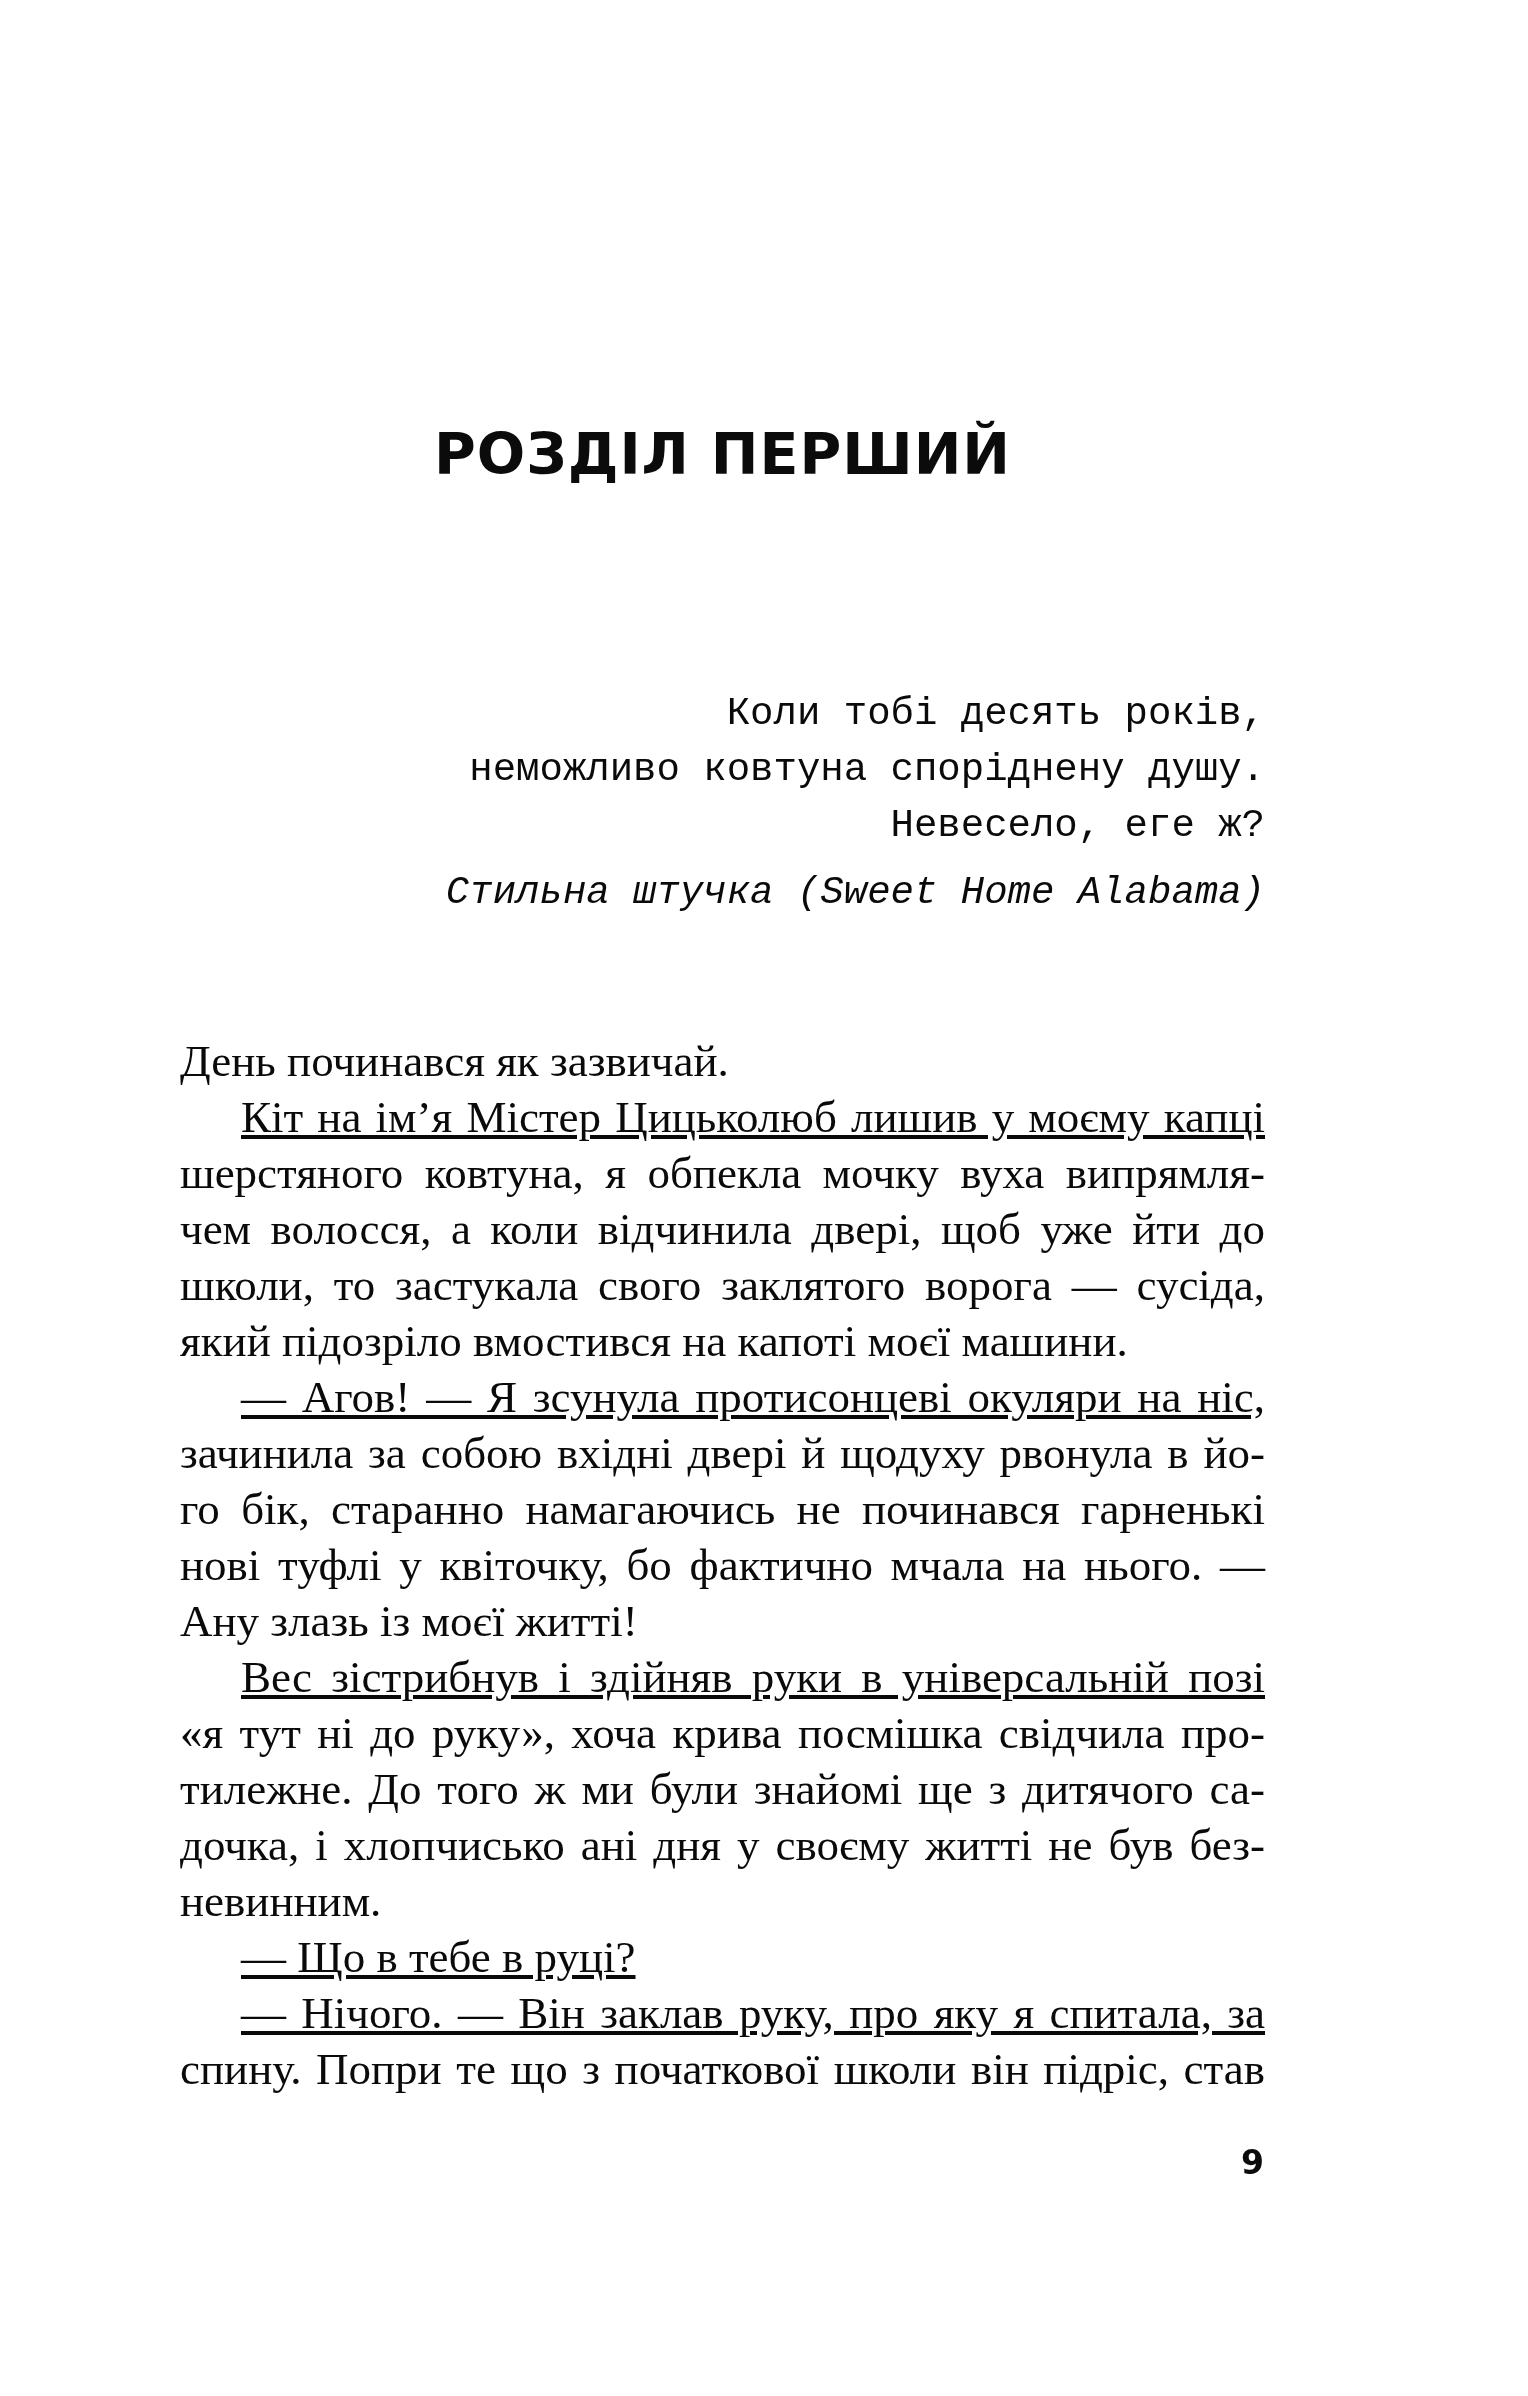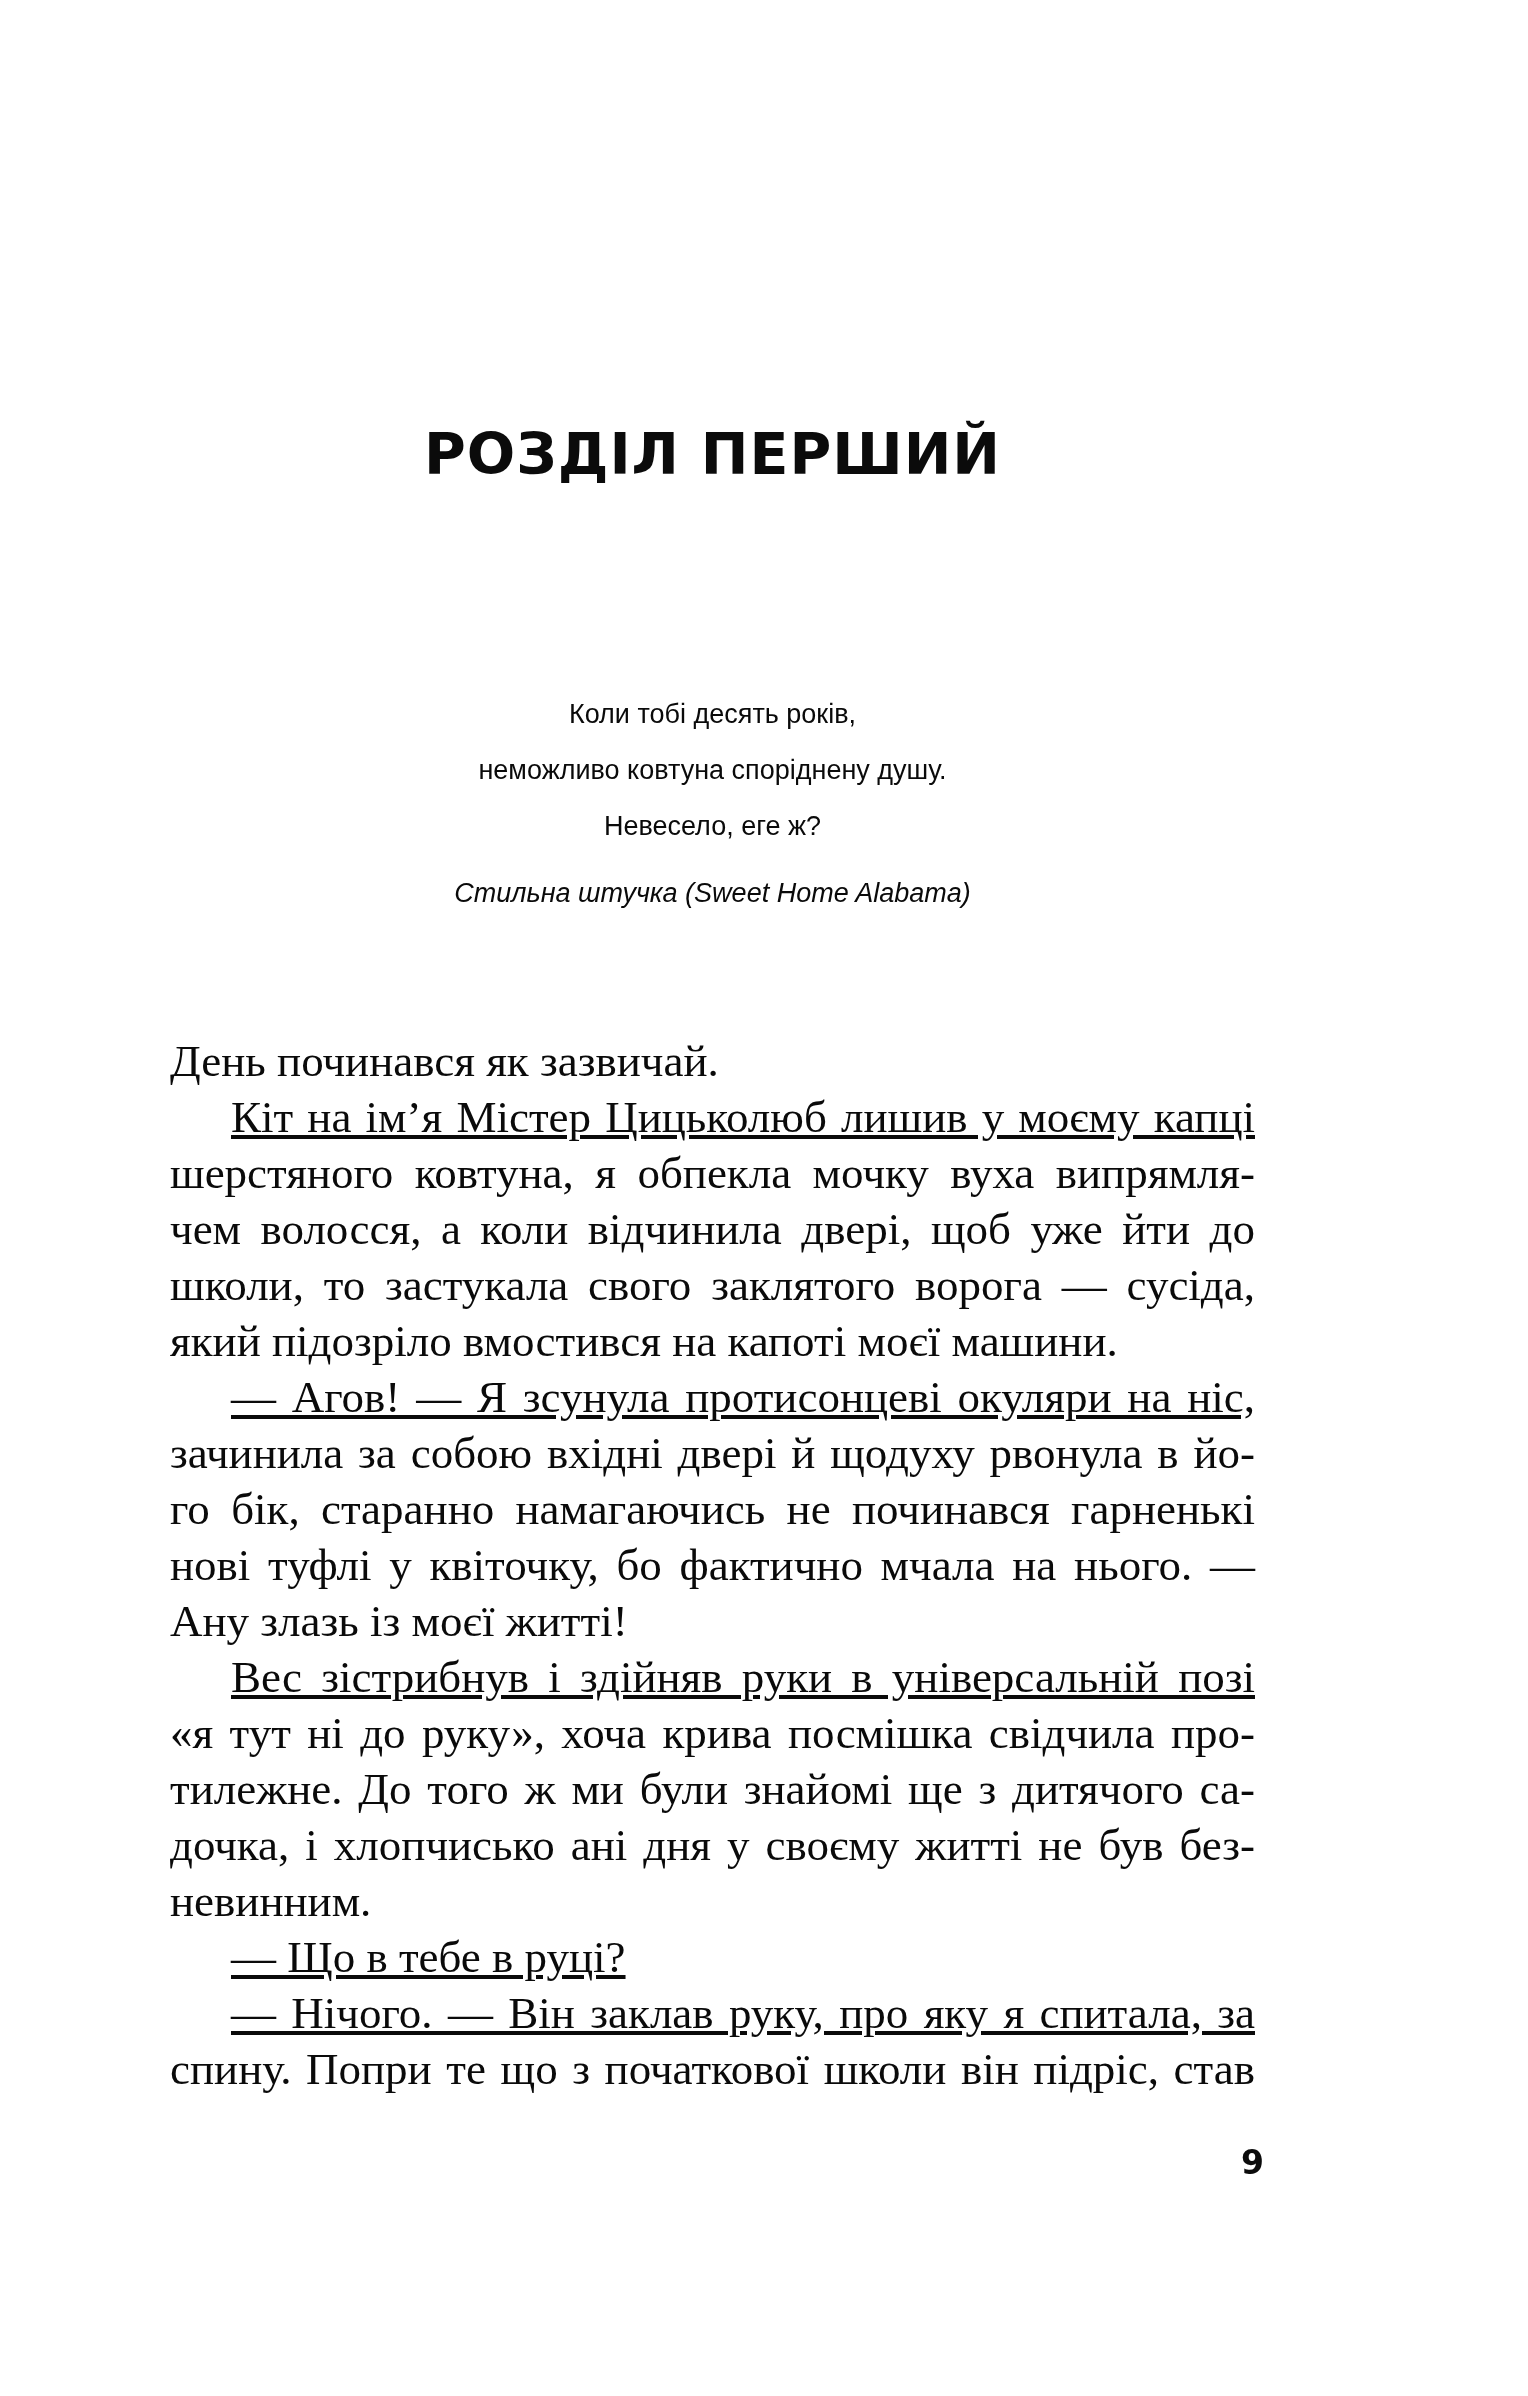--- a/index.html
+++ b/index.html
@@ -6,38 +6,38 @@
   .page {
     position: relative;
     width: 1528px;
     height: 2396px;
     background: #ffffff;
     overflow: hidden;
     color: #0a0a0a;
   }
   .col {
     position: absolute;
-    left: 170px;
+    left: 180px;
     width: 1085px;
   }
   .chapter-title {
     top: 421px;
     text-align: center;
     font-family: "DejaVu Sans", "Liberation Sans", sans-serif;
     font-weight: bold;
     font-size: 57px;
     letter-spacing: 1px;
     color: #0b0b0b;
     white-space: nowrap;
   }
   .epigraph {
     top: 686px;
-    text-align: center;
-    font-family: Liberation Sans, sans-serif;
-    font-size: 27px;
+    text-align: right;
+    font-family: Liberation Mono, monospace;
+    font-size: 39px;
     line-height: 56px;
     color: #0a0a0a;
   }
   .epigraph-source {
     margin-top: 10.8px;
     font-style: italic;
   }
   .body-text {
     top: 1033px;
     font-family: "Liberation Serif", "DejaVu Serif", serif;

